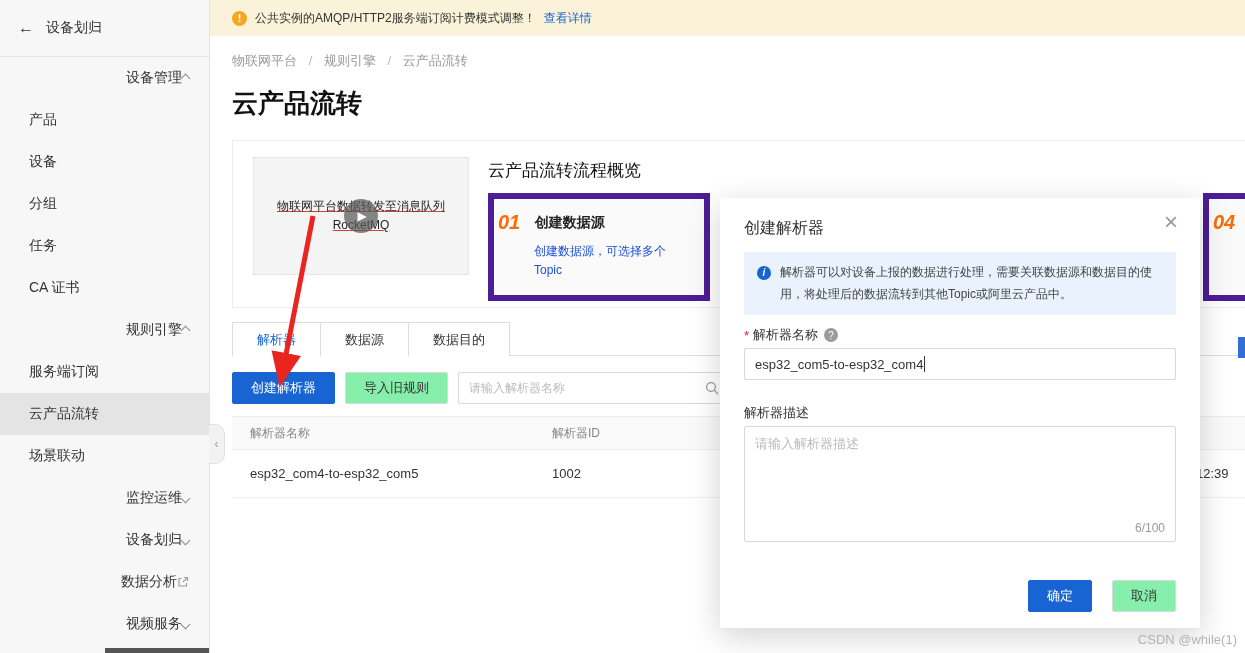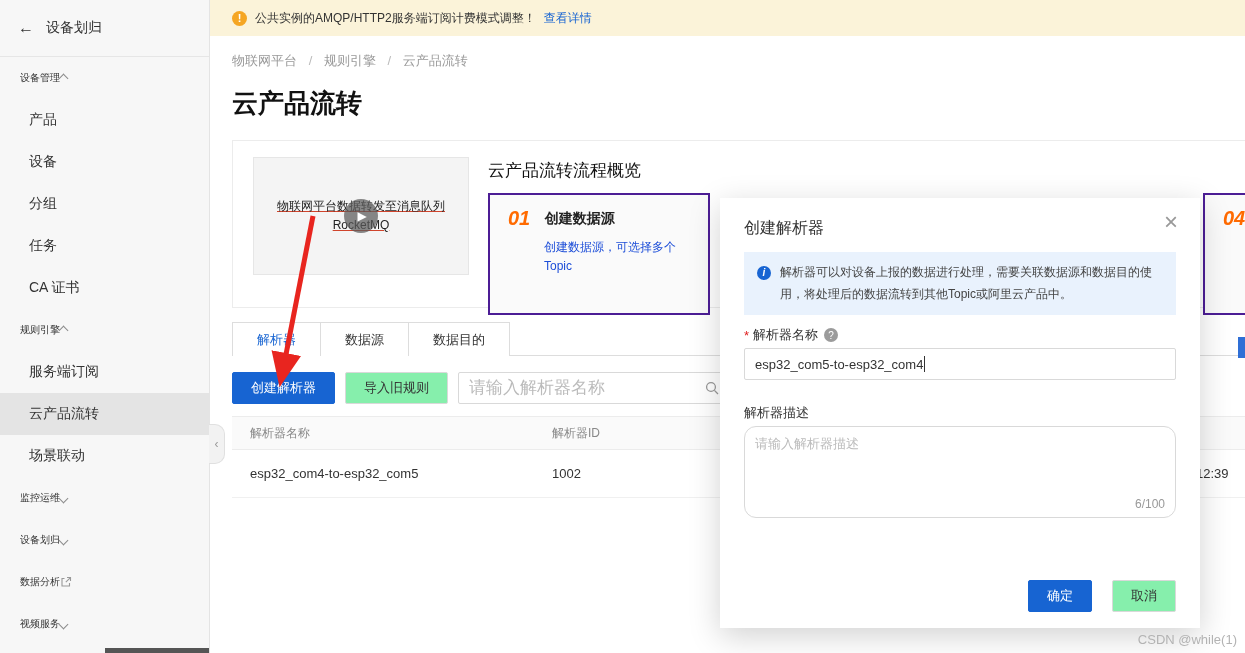--- a/index.html
+++ b/index.html
@@ -4,21 +4,21 @@
 <style>
   *{margin:0;padding:0;box-sizing:border-box}
   html,body{background:#fff}
   .app{position:relative;width:1245px;height:653px;background:#fff;overflow:hidden;
        font-family:"Liberation Sans","DejaVu Sans",sans-serif;color:#333}
 
   
   .sidebar{position:absolute;left:0;top:0;width:210px;height:100%;background:#f7f7f7;border-right:1px solid #e4e4e4}
   .sb-back{height:57px;display:flex;align-items:center;gap:12px;padding:0 18px;font-size:14px;border-bottom:1px solid #e6e6e6;cursor:pointer}
   .sb-back .ic{font-size:16px;color:#333}
-  .sb-group{height:42px;display:flex;align-items:center;justify-content:flex-start;padding:0 20px;font-size:10px;cursor:pointer}
+  .sb-group{height:42px;display:flex;align-items:center;justify-content:flex-end;padding:0 20px;font-size:14px;cursor:pointer}
   .sb-item{height:42px;display:flex;align-items:center;padding-left:29px;font-size:14px;cursor:pointer}
   .sb-item.sel{background:#e4e4e4}
   .chev{width:7px;height:7px;border-right:1.5px solid #8c8c8c;border-bottom:1.5px solid #8c8c8c;display:inline-block}
   .chev.up{transform:rotate(-135deg)}
   .chev.down{transform:rotate(45deg)}
   .grp-right{display:flex;align-items:center}
 
   
   .banner{position:absolute;left:210px;top:0;right:0;height:36px;background:#fbf3d9;display:flex;align-items:center;padding:0 22px;font-size:12px;gap:8px}
   .warn-ic{width:15px;height:15px;border-radius:50%;background:#f5a623;color:#fff;font-weight:bold;font-size:11px;display:flex;align-items:center;justify-content:center;flex:none}
@@ -31,39 +31,39 @@
   .page-title{position:absolute;left:232px;top:86px;font-size:26px;font-weight:700;color:#111}
 
   
   .overview{position:absolute;left:232px;top:140px;right:-4px;height:168px;border:1px solid #ececec;background:#fff}
   .video{position:absolute;left:20px;top:16px;width:216px;height:118px;background:#f4f4f4;border:1px solid #e6e6e6;display:flex;align-items:center;justify-content:center;cursor:pointer}
   .vcap{font-size:12px;color:#222;text-align:center;padding:0 8px;line-height:1.6;
         text-decoration:underline;text-decoration-color:#d0442c}
   .playbtn{position:absolute;width:34px;height:34px;border-radius:50%;background:rgba(90,90,90,.72);display:flex;align-items:center;justify-content:center;cursor:pointer}
   .playbtn span{color:#fff;font-size:12px;margin-left:2px}
   .ov-title{position:absolute;left:255px;top:18px;font-size:17px;font-weight:400;color:#111}
-  .step{position:absolute;top:52px;height:122px;background:#fafafa;border:2px solid #4c1d95;padding:12px 18px}
+  .step{position:absolute;top:52px;height:108px;background:#fafafa;border:6px solid #4c1d95;padding:12px 4px}
   .step1{left:255px;width:222px}
   .step4{left:970px;width:300px}
   .stepnum{color:#ff6a00;font-size:20px;font-weight:700;font-style:italic}
   .steptitle{font-size:14px;font-weight:700;margin-left:10px;color:#222;position:relative;top:-2px}
   .stepdesc{margin:8px 0 0 36px;font-size:12px;color:#1d4ed8;line-height:1.6;width:152px}
 
   
   .tabs{position:absolute;left:232px;top:322px;right:0;height:34px;border-bottom:1px solid #ddd;display:flex}
   .tab{height:34px;padding:0 24px;display:flex;align-items:center;font-size:13px;background:#fff;border:1px solid #ddd;border-bottom:none;margin-right:-1px;position:relative;cursor:pointer;color:#333}
   .tab.active{color:#1764d2;z-index:2}
   .tab.active::after{content:"";position:absolute;left:0;right:0;bottom:-1px;height:1px;background:#fff}
 
   
   .toolbar{position:absolute;left:232px;top:372px;display:flex;gap:10px}
   .btn{height:32px;padding:0 18px;font-size:13px;border:1px solid #d9d9d9;background:#86efac;color:#333;border-radius:2px;cursor:pointer;font-family:inherit}
   .btn.primary{background:#1764d2;border-color:#1764d2;color:#fff}
   .search{width:272px;height:32px;border:1px solid #d9d9d9;border-radius:2px;display:flex;align-items:center;padding:0 10px;background:#fff}
-  .search input{flex:1;border:none;outline:none;font-size:17px;color:#333;font-family:inherit;background:transparent}
+  .search input{flex:1;border:none;outline:none;font-size:12px;color:#333;font-family:inherit;background:transparent}
   .search input::placeholder{color:#bbb}
 
   
   .table{position:absolute;left:232px;top:416px;right:0}
   .thead{display:flex;height:34px;background:#fafafa;border-top:1px solid #ececec;border-bottom:1px solid #ececec;align-items:center}
   .th{font-size:12px;color:#888}
   .th.name,.td.name{width:320px;padding-left:18px}
   .trow{display:flex;align-items:center;height:48px;border-bottom:1px solid #f0f0f0;position:relative;font-size:13px;color:#333;cursor:pointer}
   .td.time{position:absolute;left:964px}
 
@@ -73,21 +73,21 @@
   .m-close{position:absolute;right:22px;top:12px;font-size:24px;color:#999;cursor:pointer;line-height:1}
   .m-info{position:absolute;left:24px;right:24px;top:54px;background:#e9f2fd;padding:10px 12px 10px 36px;font-size:12px;line-height:1.8;color:#444}
   .info-ic{position:absolute;left:13px;top:14px;width:14px;height:14px;border-radius:50%;background:#1764d2;color:#fff;font-size:10px;font-style:italic;font-weight:bold;display:flex;align-items:center;justify-content:center}
   .m-label{position:absolute;left:24px;font-size:13px;color:#333;display:flex;align-items:center}
   .m-label.row1{top:128px}
   .m-label.row2{top:206px}
   .req{color:#e02020;margin-right:4px}
   .help{width:14px;height:14px;border-radius:50%;background:#9b9b9b;color:#fff;font-size:10px;display:flex;align-items:center;justify-content:center;margin-left:6px;cursor:pointer}
   .m-input{position:absolute;left:24px;right:24px;top:150px;height:32px;border:1px solid #d9d9d9;border-radius:2px;display:flex;align-items:center;padding:0 10px;font-size:13px;color:#333;cursor:text}
   .caret{width:1px;height:16px;background:#333;margin-left:1px}
-  .m-textarea-wrap{position:absolute;left:24px;right:24px;top:228px;height:92px;border:1px solid #d9d9d9;border-radius:12px;background:#fff}
+  .m-textarea-wrap{position:absolute;left:24px;right:24px;top:228px;height:116px;border:1px solid #d9d9d9;border-radius:2px;background:#fff}
   .m-textarea{width:100%;height:100%;border:none;outline:none;resize:none;padding:8px 10px;font-size:13px;font-family:inherit;color:#333;background:transparent}
   .m-textarea::placeholder{color:#bbb}
   .counter{position:absolute;right:10px;bottom:6px;font-size:12px;color:#999}
   .m-actions{position:absolute;right:24px;top:382px;display:flex;gap:20px}
 
   
   .arrow{position:absolute;left:0;top:0;pointer-events:none;z-index:15}
   .collapse{position:absolute;left:209px;top:424px;width:16px;height:40px;background:#f2f2f2;border:1px solid #e0e0e0;border-left:none;border-radius:0 10px 10px 0;display:flex;align-items:center;justify-content:center;color:#999;font-size:12px;cursor:pointer;z-index:5}
   .watermark{position:absolute;right:8px;bottom:6px;font-size:13px;color:#b3b3b3;z-index:30}
   .partial-right{position:absolute;right:0;top:337px;width:7px;height:21px;background:#2f6fd6;z-index:25}

